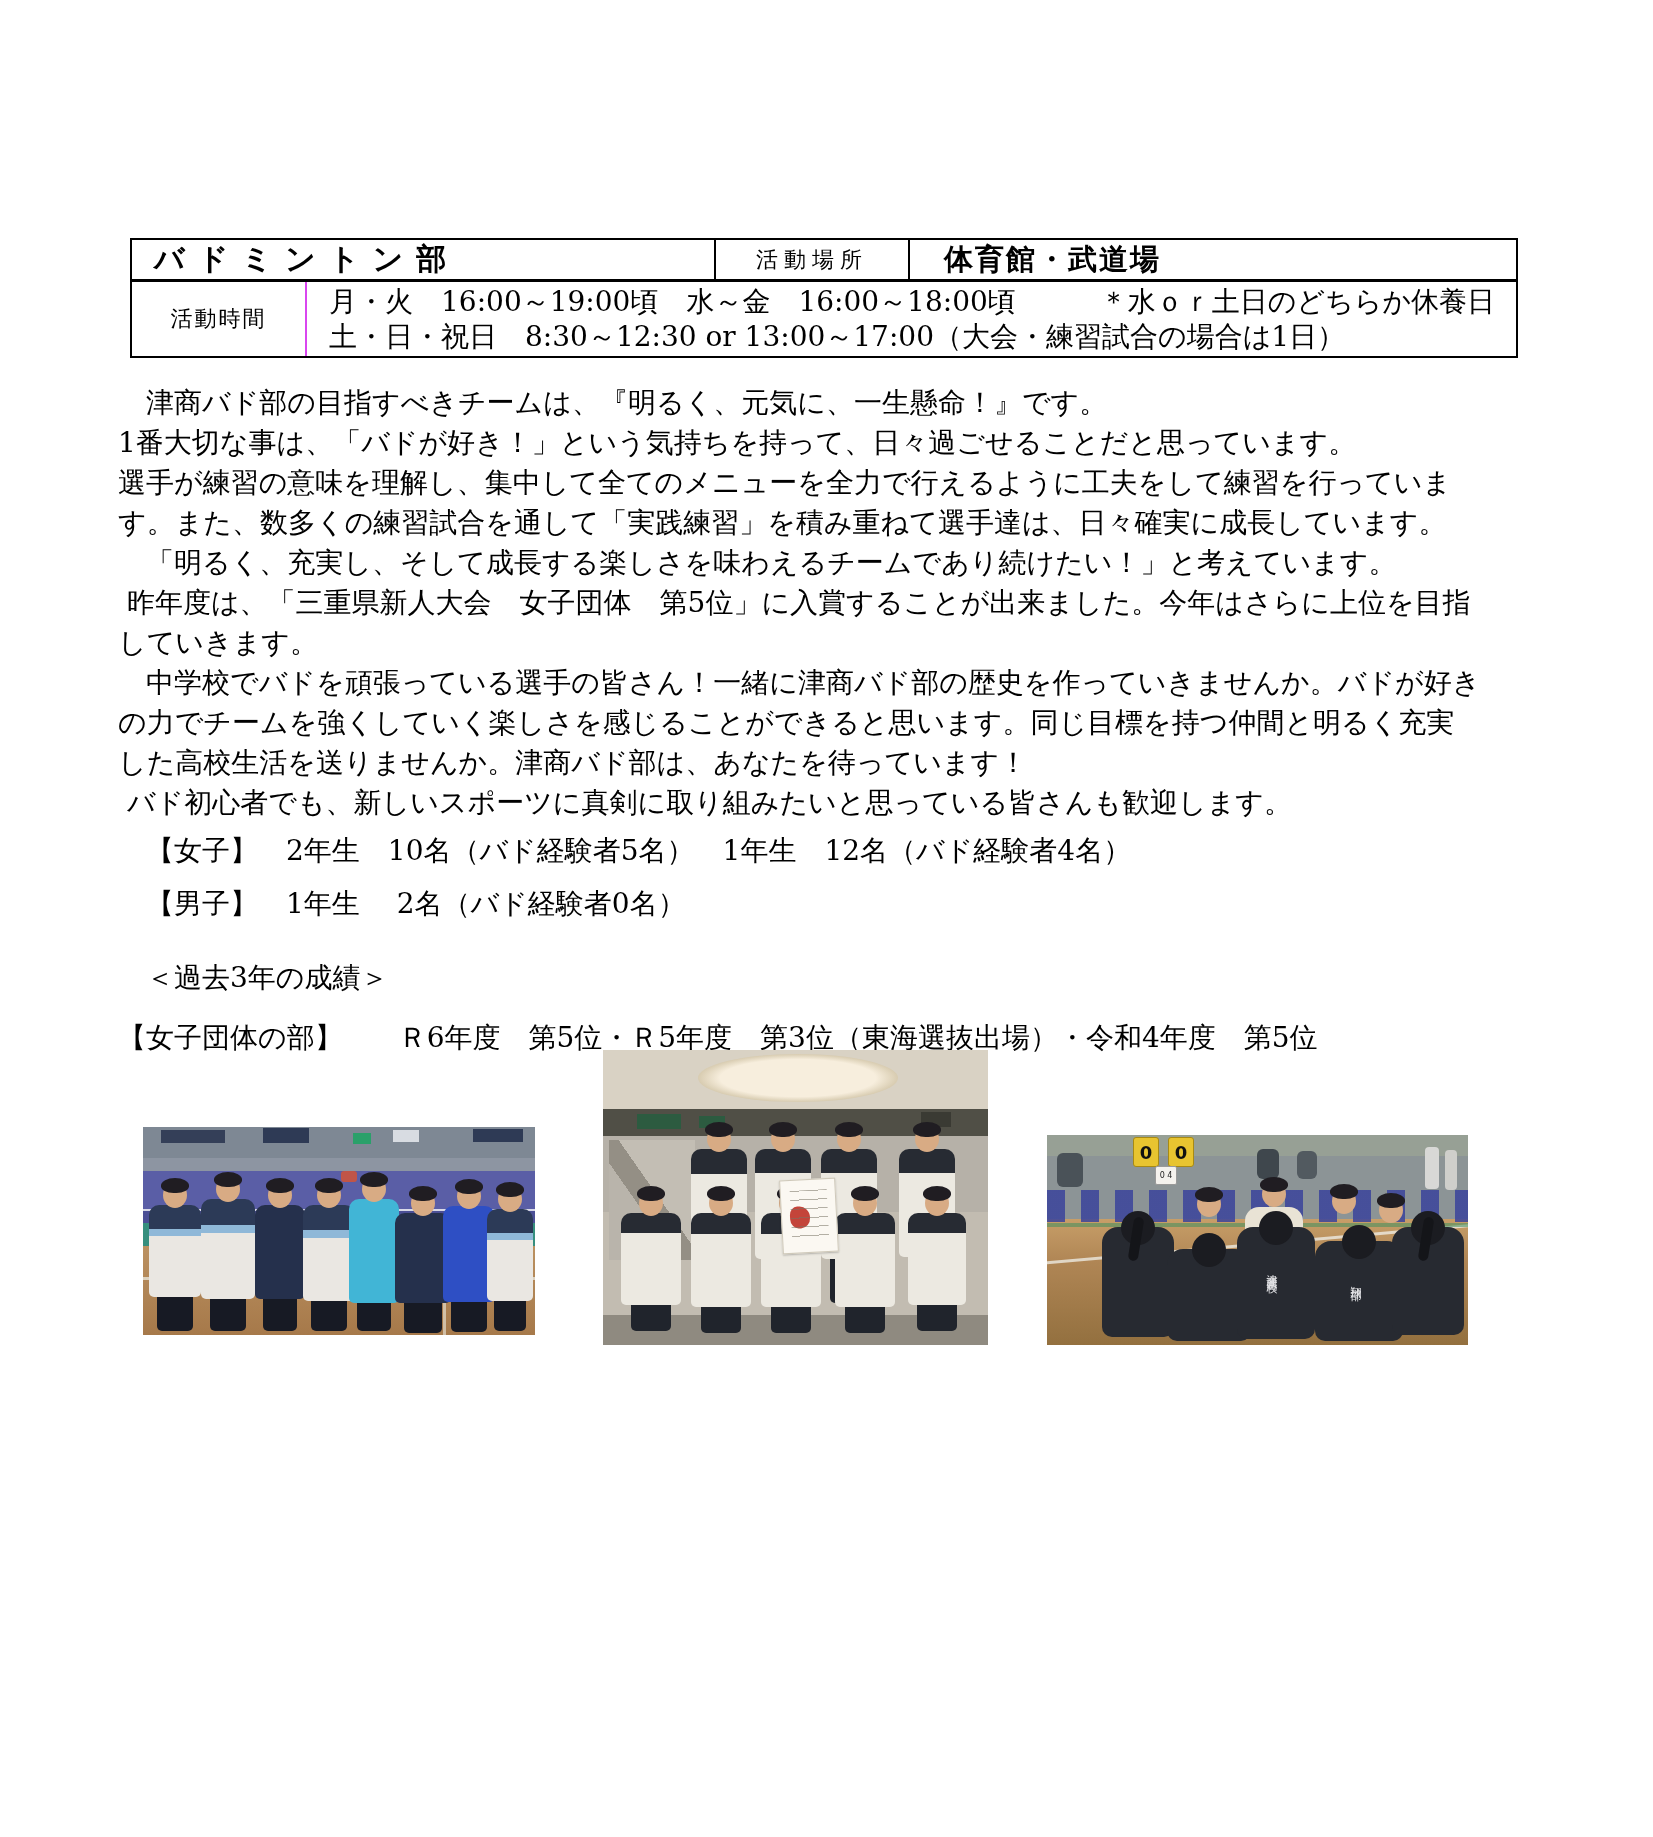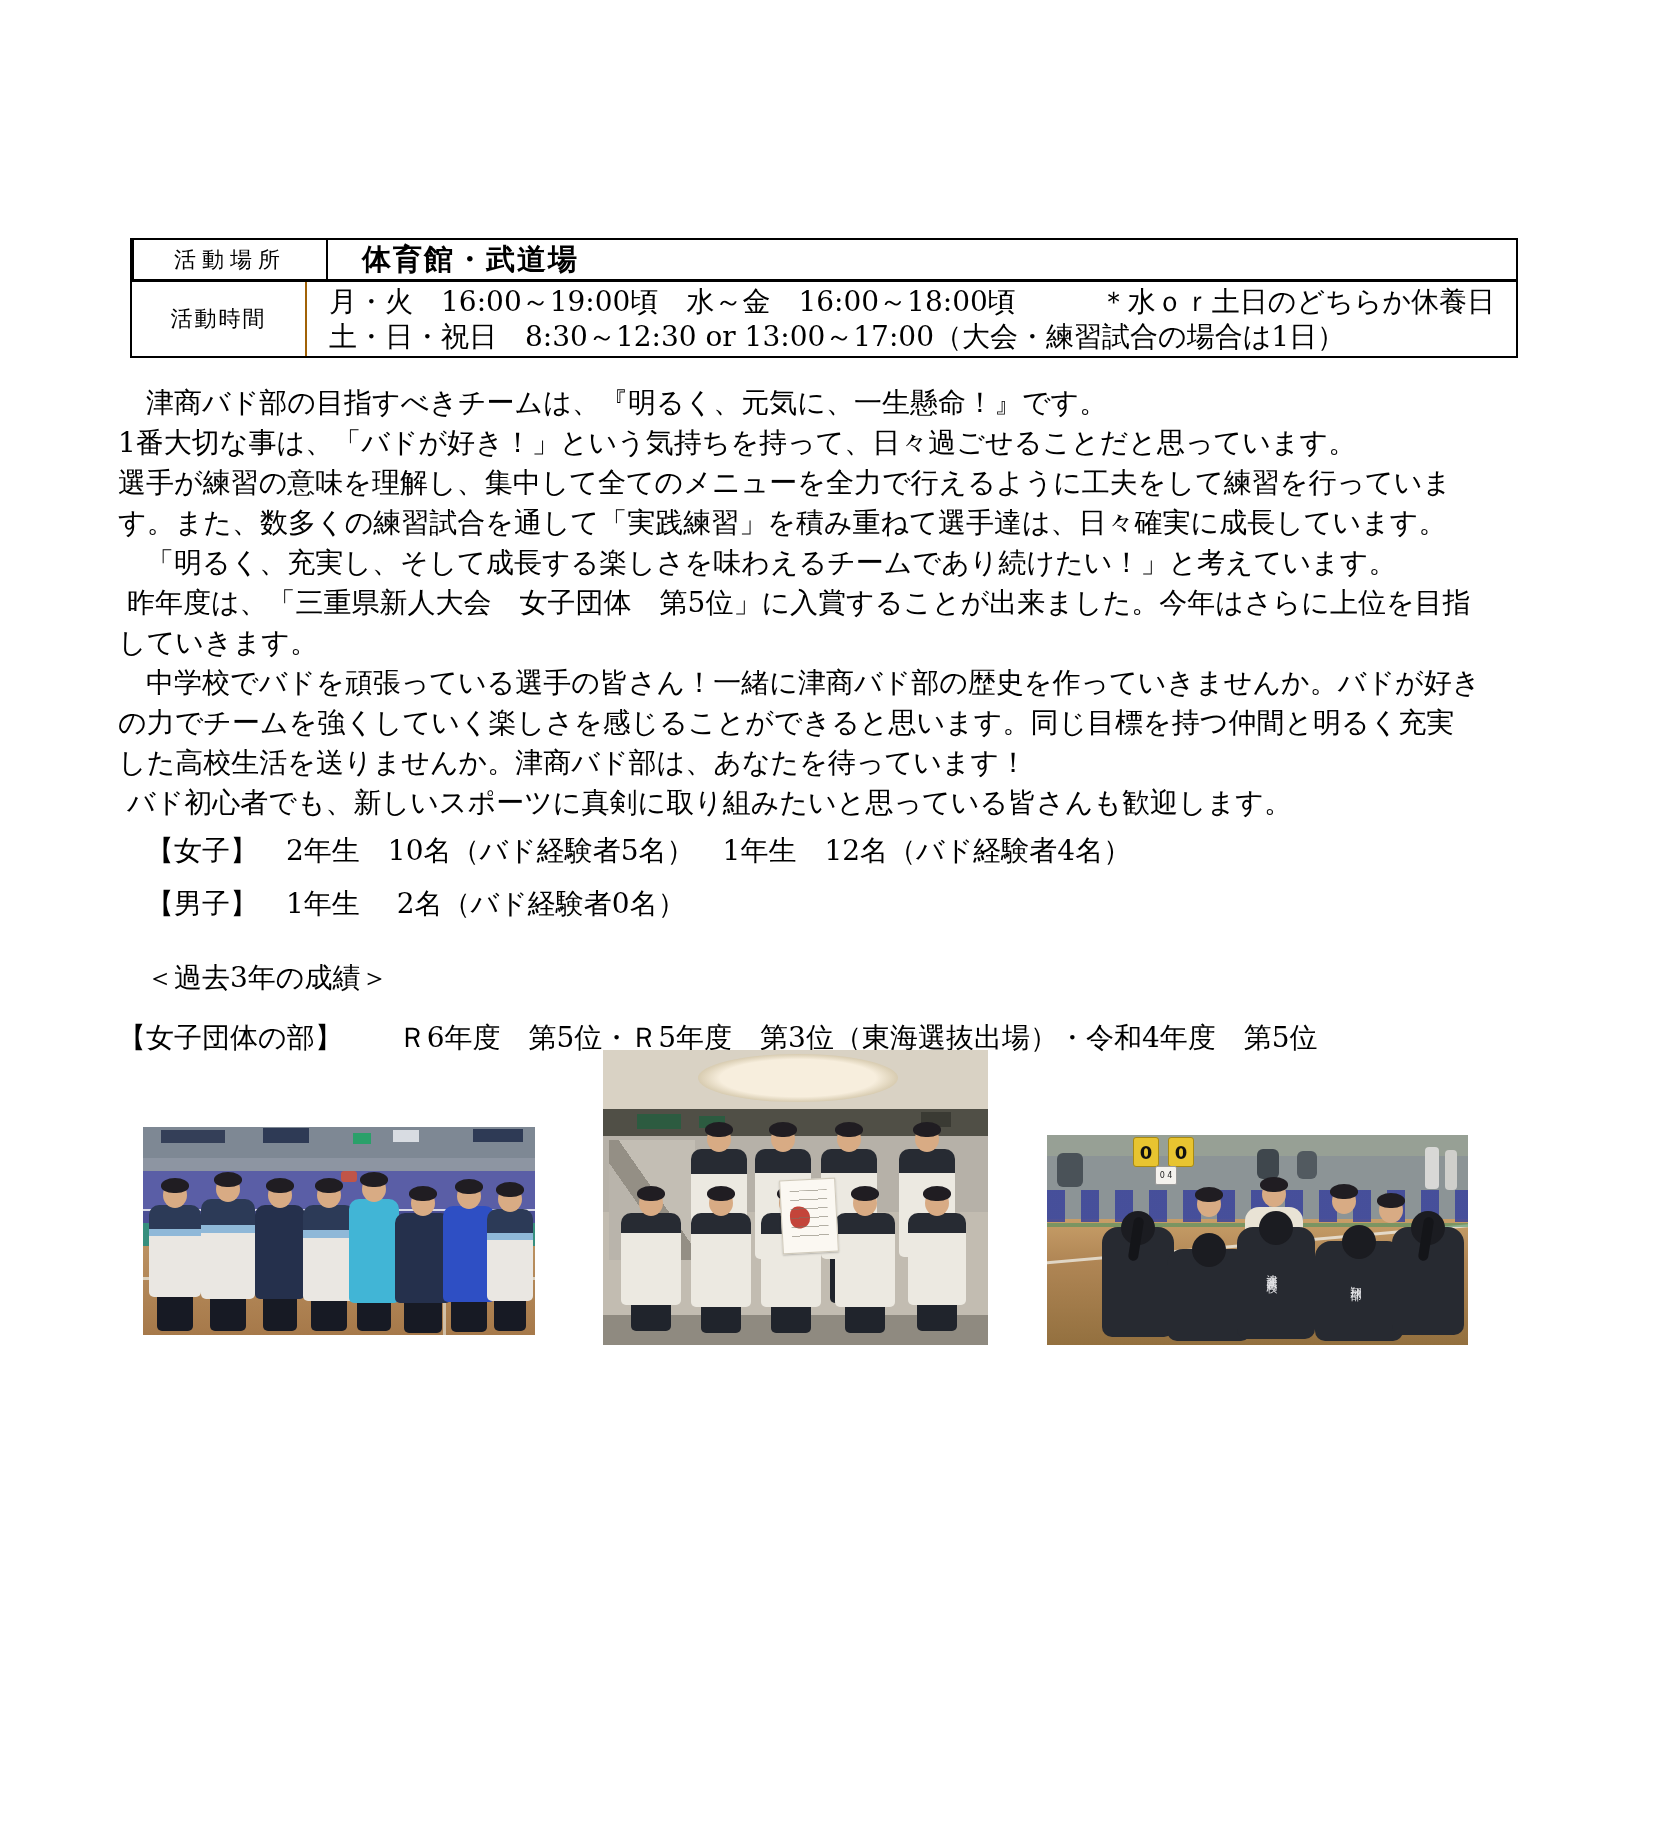--- a/index.html
+++ b/index.html
@@ -10,21 +10,21 @@
   
   .club-table{position:absolute;left:130px;top:238px;width:1388px;border:2px solid #000;box-sizing:border-box;background:#fff;}
   .t-row1{display:flex;height:42px;border-bottom:3px solid #000;box-sizing:border-box;}
   .t-title{width:582px;display:flex;align-items:center;padding-left:22px;box-sizing:border-box;
     font-family:"DejaVu Sans","Liberation Sans",sans-serif;font-weight:bold;font-size:30px;letter-spacing:13px;white-space:nowrap;overflow:hidden;}
   .t-loc-label{width:196px;border-left:2px solid #000;border-right:2px solid #000;box-sizing:border-box;
     display:flex;align-items:center;justify-content:center;
     font-family:"DejaVu Sans","Liberation Sans",sans-serif;font-size:22px;letter-spacing:6px;}
   .t-loc-value{flex:1;display:flex;align-items:center;padding-left:34px;font-size:29px;font-weight:600;letter-spacing:2px;border-radius:6px;}
   .t-row2{display:flex;height:74px;box-sizing:border-box;}
-  .t-time-label{width:175px;border-right:2px solid #a16207;box-sizing:border-box;display:flex;align-items:center;justify-content:center;
+  .t-time-label{width:175px;border-right:2px solid #d946ef;box-sizing:border-box;display:flex;align-items:center;justify-content:center;
     font-family:"DejaVu Sans","Liberation Sans",sans-serif;font-size:22px;letter-spacing:2px;}
   .t-time-value{flex:1;padding:2px 0 0 22px;font-size:28px;line-height:35px;}
   .pre{white-space:pre-wrap;}
   
   .intro{position:absolute;left:118px;top:383px;width:1424px;font-size:28px;}
   .intro .line{line-height:40px;white-space:pre-wrap;}
   .gap-a{margin-top:8px;}
   .gap-b{margin-top:13px;}
   .results-heading{margin-top:34px;line-height:40px;white-space:pre-wrap;font-size:28px;}
   .results-line{margin-top:20px;line-height:40px;white-space:pre-wrap;font-size:28px;}
@@ -63,20 +63,21 @@
   .cert::after{content:"";position:absolute;left:9px;right:8px;top:10px;height:52px;
     background:repeating-linear-gradient(180deg,rgba(120,115,100,.55) 0 1px,transparent 1px 9px);}
 </style>
 </head>
 <body>
 
 <div class="page">
 
   <div class="club-table">
     <div class="t-row1">
+      <div class="t-title">バドミントン部</div>
       <div class="t-loc-label">活動場所</div>
       <div class="t-loc-value">体育館・武道場</div>
     </div>
     <div class="t-row2">
       <div class="t-time-label">活動時間</div>
       <div class="t-time-value">
         <div class="pre">月・火　16:00～19:00頃　水～金　16:00～18:00頃　　　＊水ｏｒ土日のどちらか休養日</div>
         <div class="pre">土・日・祝日　8:30～12:30 or 13:00～17:00（大会・練習試合の場合は1日）</div>
       </div>
     </div>

